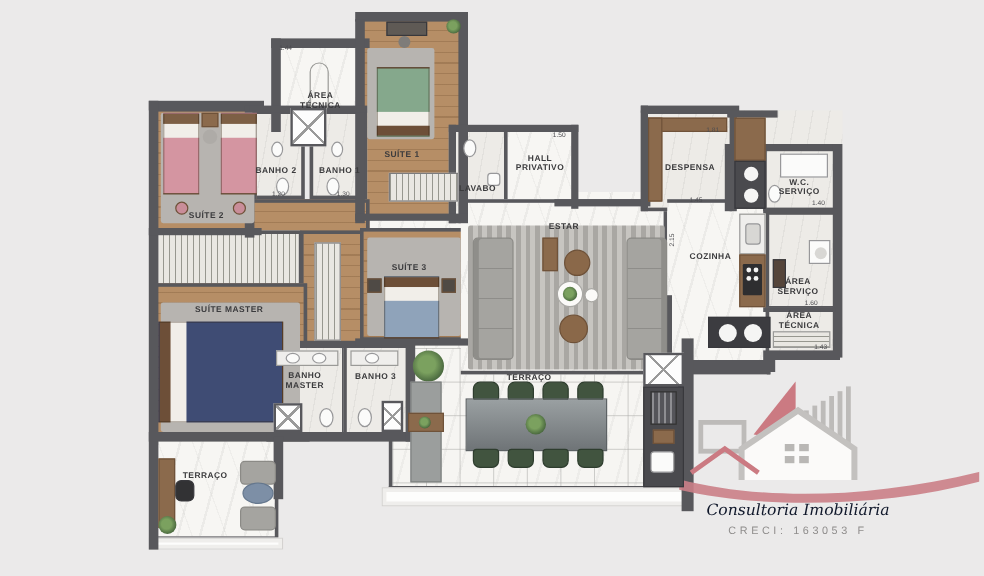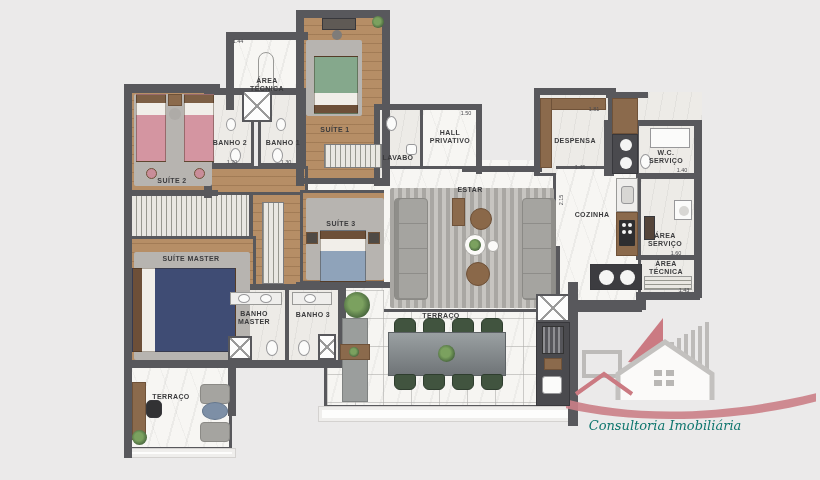--- a/index.html
+++ b/index.html
@@ -57,21 +57,21 @@
       linear-gradient(45deg,transparent calc(50% - 1px),#9a9a9a calc(50% - 1px) calc(50% + 1px),transparent calc(50% + 1px)),
       linear-gradient(-45deg,transparent calc(50% - 1px),#9a9a9a calc(50% - 1px) calc(50% + 1px),transparent calc(50% + 1px));}
   .chair{background:#41543f;border:1px solid #2e3d2e;border-radius:6px 6px 3px 3px;}
   .dtable{background:linear-gradient(180deg,#9aa0a2,#6f7477);border:1px solid #5d6265;}
   .counter-w{background:#efeeec;border:1px solid #9a9a98;}
   .cooktop{background:#2e2e30;border-radius:1px;}
   .dot{background:#f5f5f4;border-radius:50%;position:absolute;}
   .grill{background:repeating-linear-gradient(90deg,#8e8e92 0 2px,#55555a 2px 5px);border:1px solid #333;}
   
   .logo-name{font-family:"DejaVu Serif",serif;font-style:italic;font-size:27px;color:#9c9a99;line-height:30px;}
-  .logo-tag{font-family:"DejaVu Serif",serif;font-style:italic;font-size:13px;color:#0f766e;line-height:16px;}
+  .logo-tag{font-family:"DejaVu Serif",serif;font-style:italic;font-size:13px;color:#0f172a;line-height:16px;}
   .logo-creci{font-size:9px;letter-spacing:3px;color:#8f8d8c;margin-top:3px;}
 </style>
 </head>
 <body>
 
 <div id="stage">
 
   <div class="abs marble" style="left:304px;top:160px;width:268px;height:152px"></div>
   <div class="abs marble2" style="left:606px;top:92px;width:96px;height:206px"></div>
 
@@ -304,14 +304,15 @@
       <rect x="88" y="58" width="8" height="6"></rect>
         <rect x="100" y="58" width="8" height="6"></rect>
       <rect x="88" y="68" width="8" height="6"></rect>
         <rect x="100" y="68" width="8" height="6"></rect>
     </g>
     <path d="M10,82 L38,62 L66,82" fill="none" stroke="#cb7a82" stroke-width="4"></path>
     <path d="M-5,86 C60,104 150,106 255,80 L255,88 C170,112 60,112 -5,95 Z" fill="#cb7f87" opacity="0.9"></path>
   </svg>
   <div class="abs" style="left:545px;top:418px;width:240px;text-align:center;z-index:6">
     <div class="logo-tag">Consultoria Imobiliária</div>
+    <div class="logo-creci">CRECI: 163053 F</div>
   </div>
 </div>
 
 </body></html>

